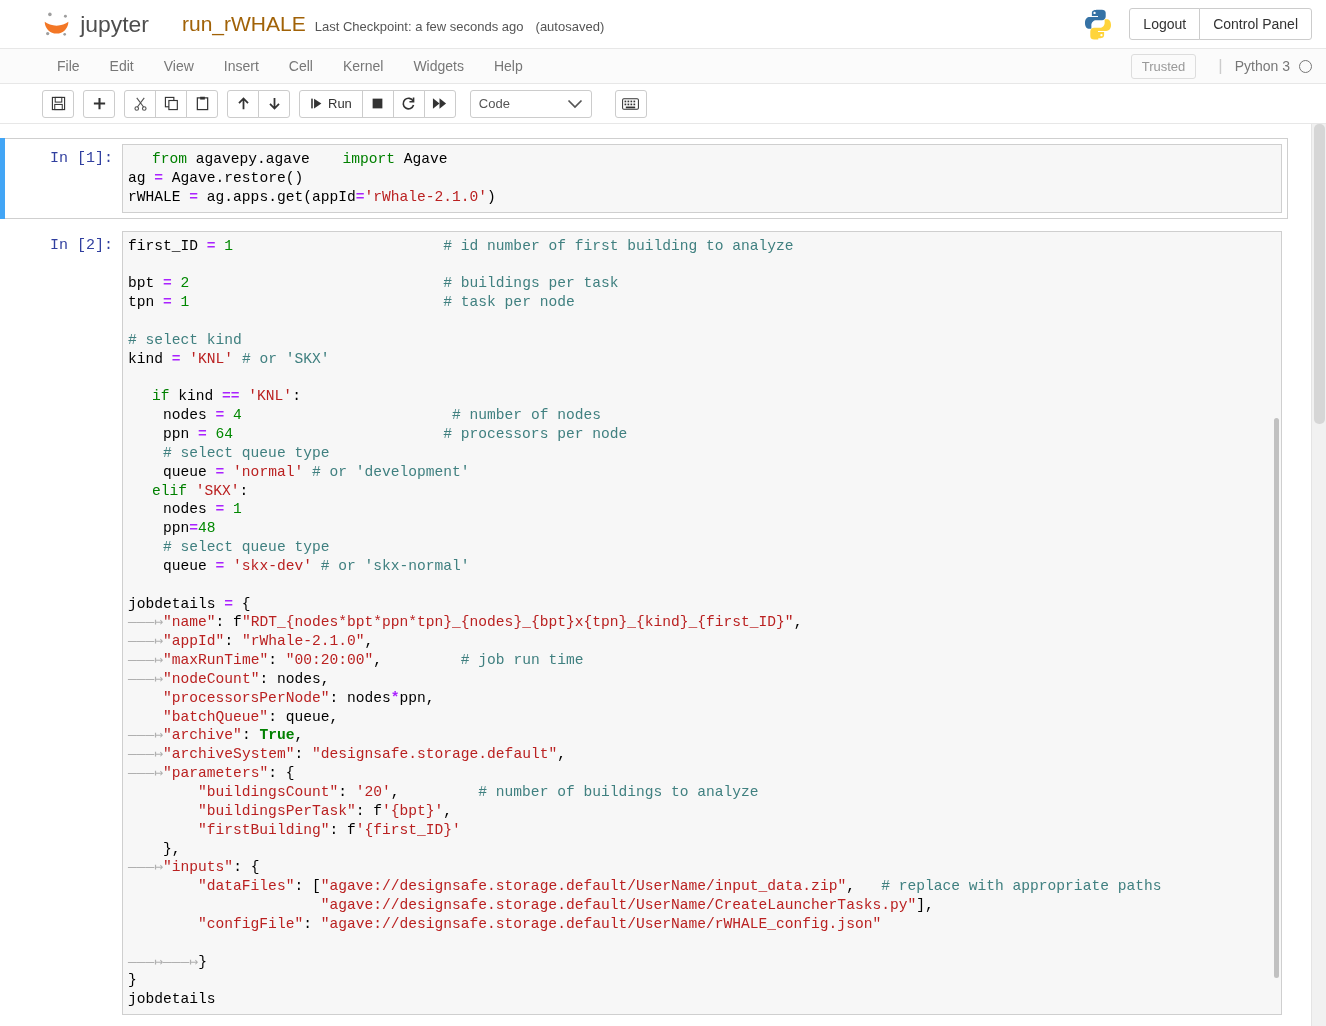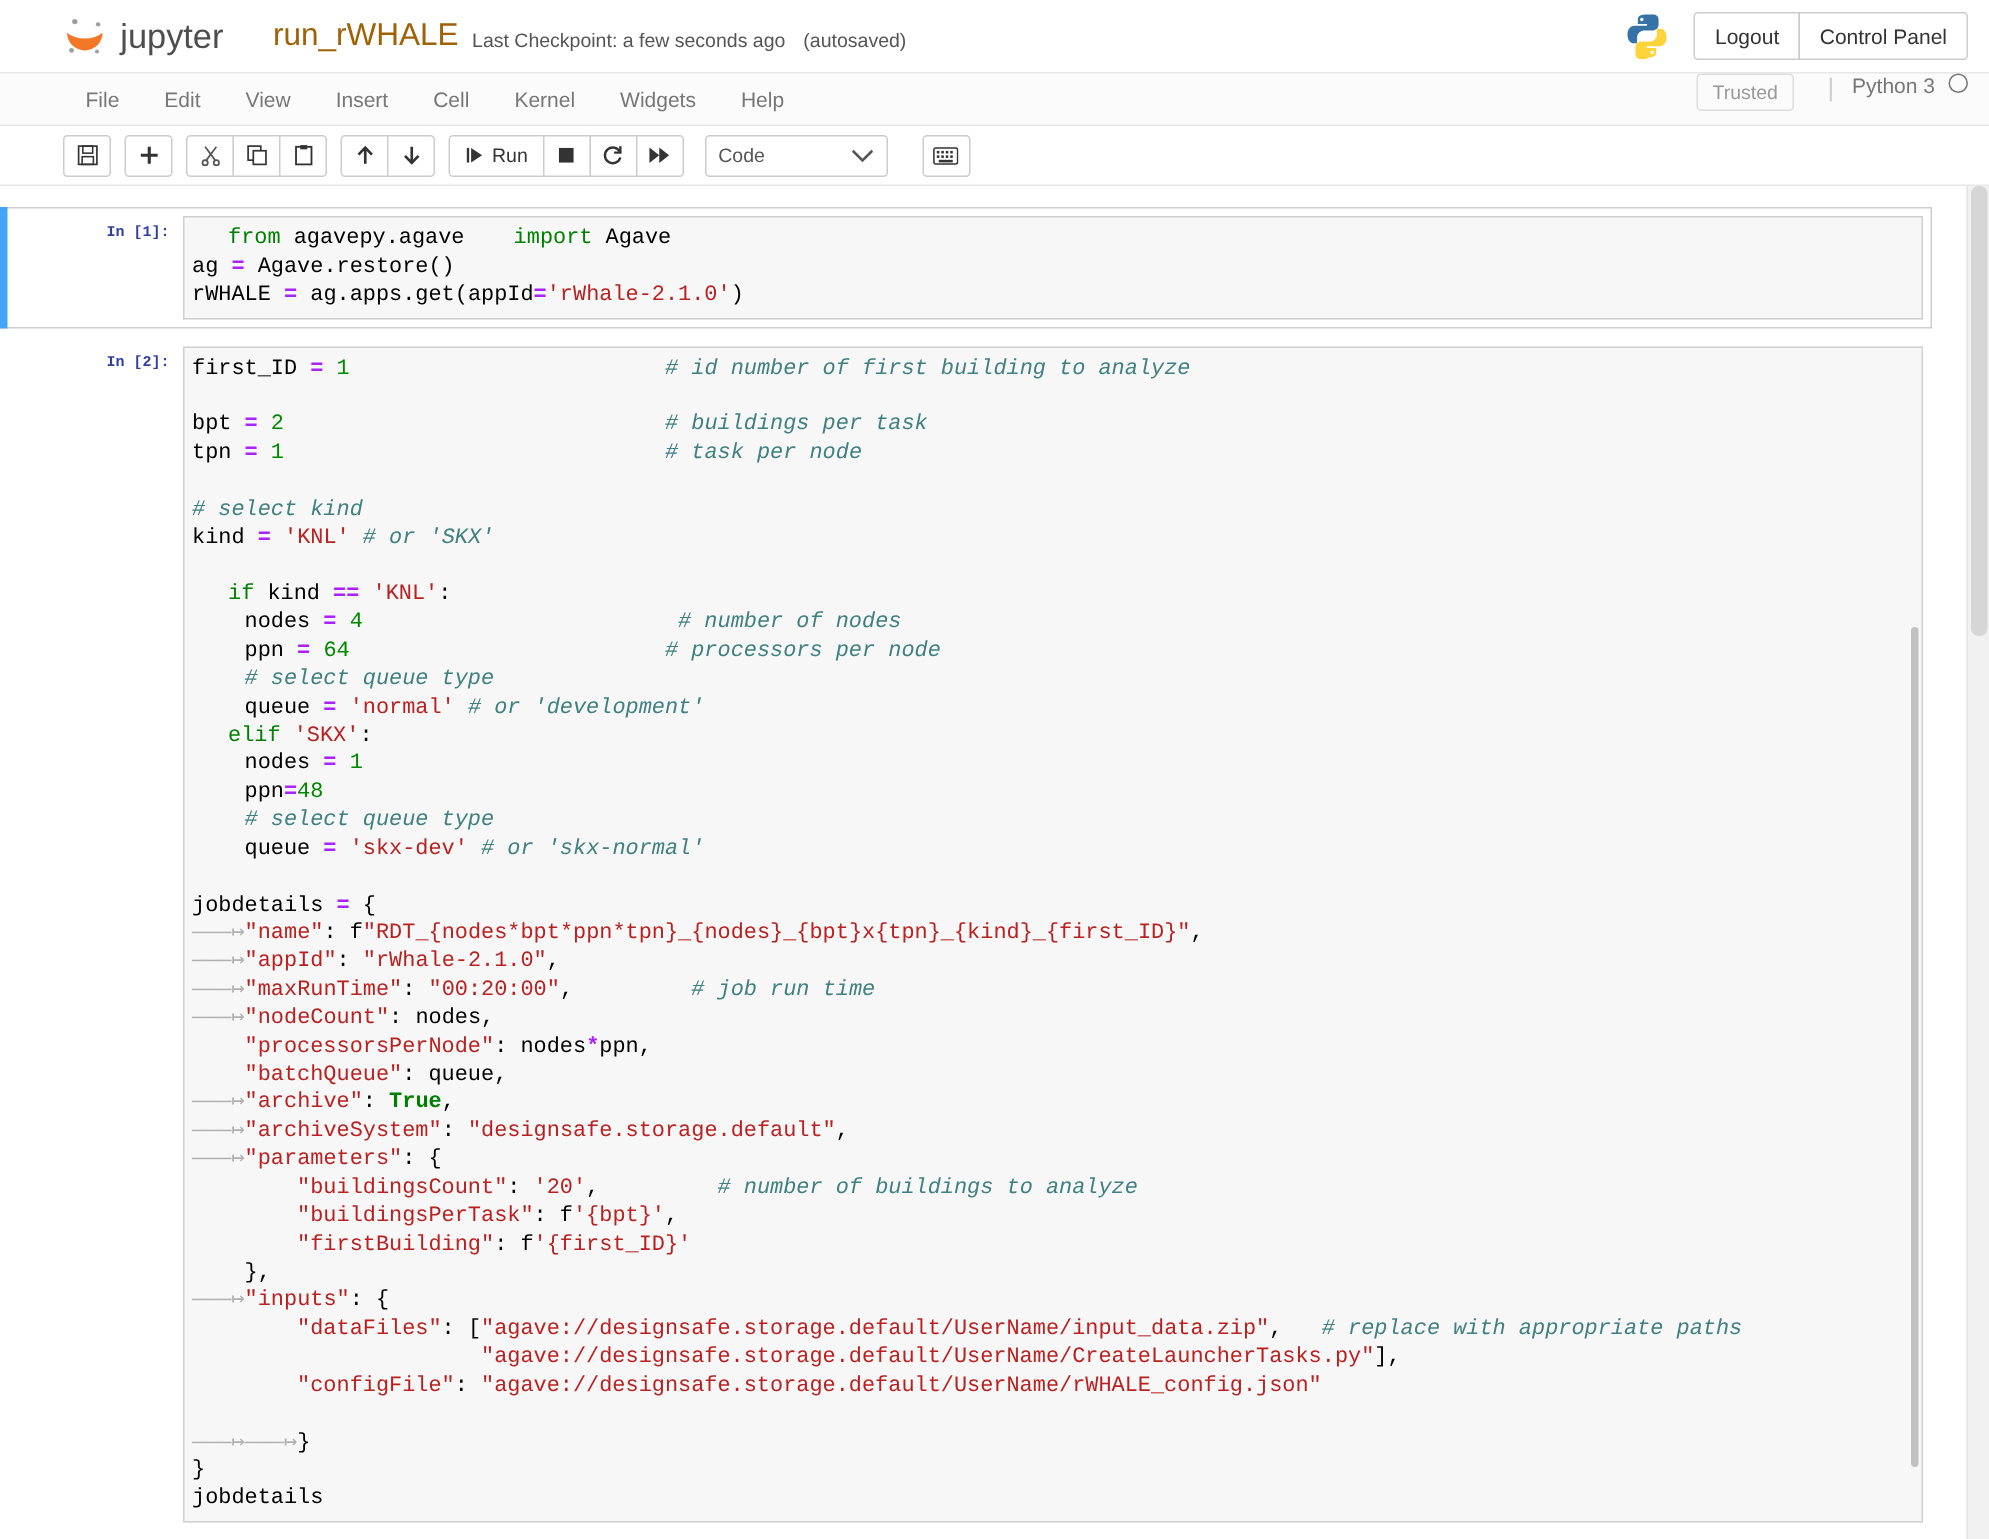--- a/index.html
+++ b/index.html
@@ -66,21 +66,21 @@
   }
   .menu-item {
     display: flex; align-items: center;
     padding: 0 15px;
     font-size: 14px; color: #777;
     cursor: pointer;
     font-family: "Liberation Sans", sans-serif;
   }
   .menubar-right {
     margin-left: auto;
-    display: flex; align-items: flex-start; gap: 0;
+    display: flex; align-items: center; gap: 0;
   }
   #trusted-indicator {
     border: 1px solid #ddd;
     background: #fbfbfb;
     color: #999;
     font-size: 13px;
     padding: 4px 10px;
     border-radius: 3px;
     cursor: pointer;
   }
@@ -162,25 +162,24 @@
     left: -1px; top: -1px; bottom: -1px;
     width: 5px;
     background: #42A5F5;
   }
   .prompt {
     width: 116px;
     flex: 0 0 116px;
     text-align: right;
     padding: 6px 9px 0 16px;
     font-family: "Liberation Mono", monospace;
-    font-size: 10px;
+    font-size: 15px;
     color: #303F9F;
     white-space: nowrap;
     user-select: none;
-    font-weight: bold;
   }
   .input-area {
     flex: 1 1 auto;
     border: 1px solid #cfcfcf;
     background: #f7f7f7;
     padding: 5px 4px 5px 5px;
     overflow: hidden;
     position: relative;
   }
   .code {
@@ -189,21 +188,21 @@
     font-size: 14.6px;
     line-height: 18.85px;
     color: #000;
     white-space: pre;
     tab-size: 4;
   }
   
   .k  { color: #008000; font-weight: normal; margin-left: 24px; }  
   .bi { color: #008000; font-weight: bold; }  
   .s  { color: #BA2121; }                     
-  .c  { color: #408080; font-style: italic; } 
+  .c  { color: #408080; } 
   .n  { color: #080; }                        
   .o  { color: #A2F; font-weight: bold; }     
   .v  { color: #000; }                        
   .tab-arrow { color: #b0b0b0; }
 
   
   #cell2-scrollbar {
     position: absolute;
     right: 0px; top: 0px;
     width: 9px;

